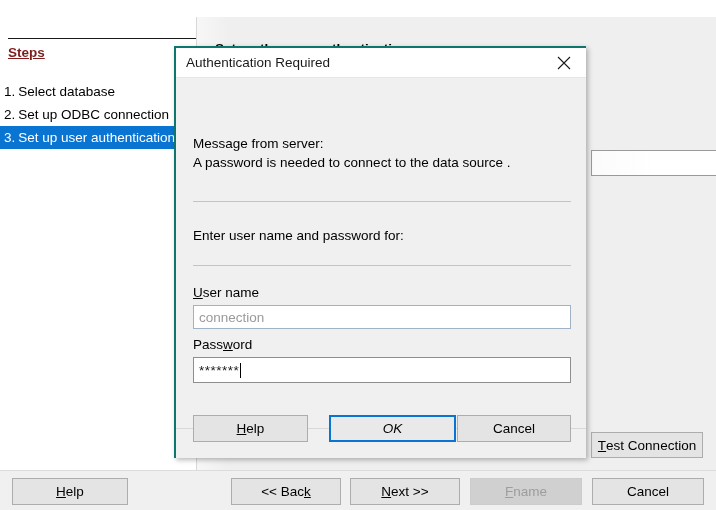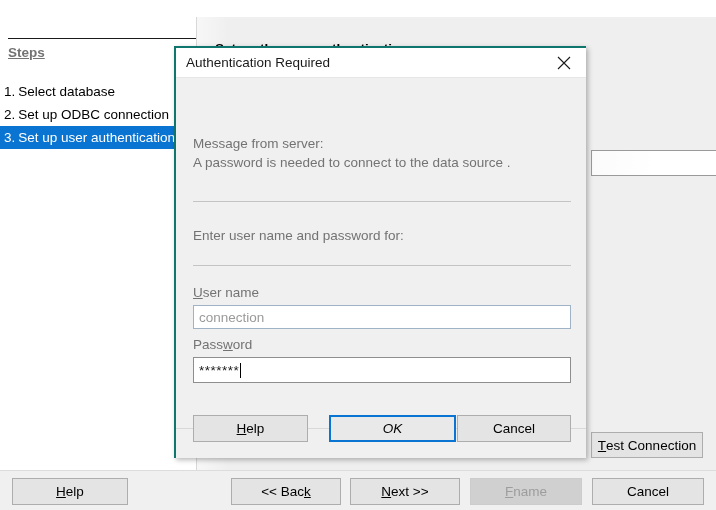--- a/index.html
+++ b/index.html
@@ -65,21 +65,21 @@
     left: 8px; top: 8px;
     width: 188px; height: 0;
     border-top: 1px solid #1a1a1a;
   }
   #steps-heading {
     position: absolute;
     left: 8px; top: 15px;
     font-size: 13.5px;
     font-weight: bold;
     text-decoration: underline;
-    color: #737373;
+    color: #7f1d1d;
   }
   #steps-list {
     position: absolute;
     left: 0; top: 50px;
     width: 196px;
   }
   .step-item {
     height: 23px;
     line-height: 23px;
     padding-left: 4px;
@@ -202,21 +202,21 @@
   }
   #auth-body {
     position: absolute;
     left: 0; top: 30px;
     width: 410px; height: 350px;
     background: #f0f0f0;
   }
   .dlg-text {
     position: absolute;
     font-size: 13.5px;
-    color: #737373;
+    color: #000000;
     white-space: nowrap;
   }
   #msg-from-server { left: 17px; top: 58px; }
   #msg-body        { left: 17px; top: 77px; }
   #sep-1 {
     position: absolute;
     left: 17px; top: 123px;
     width: 378px; height: 0;
     border-top: 1px solid #c4c4c4;
   }

